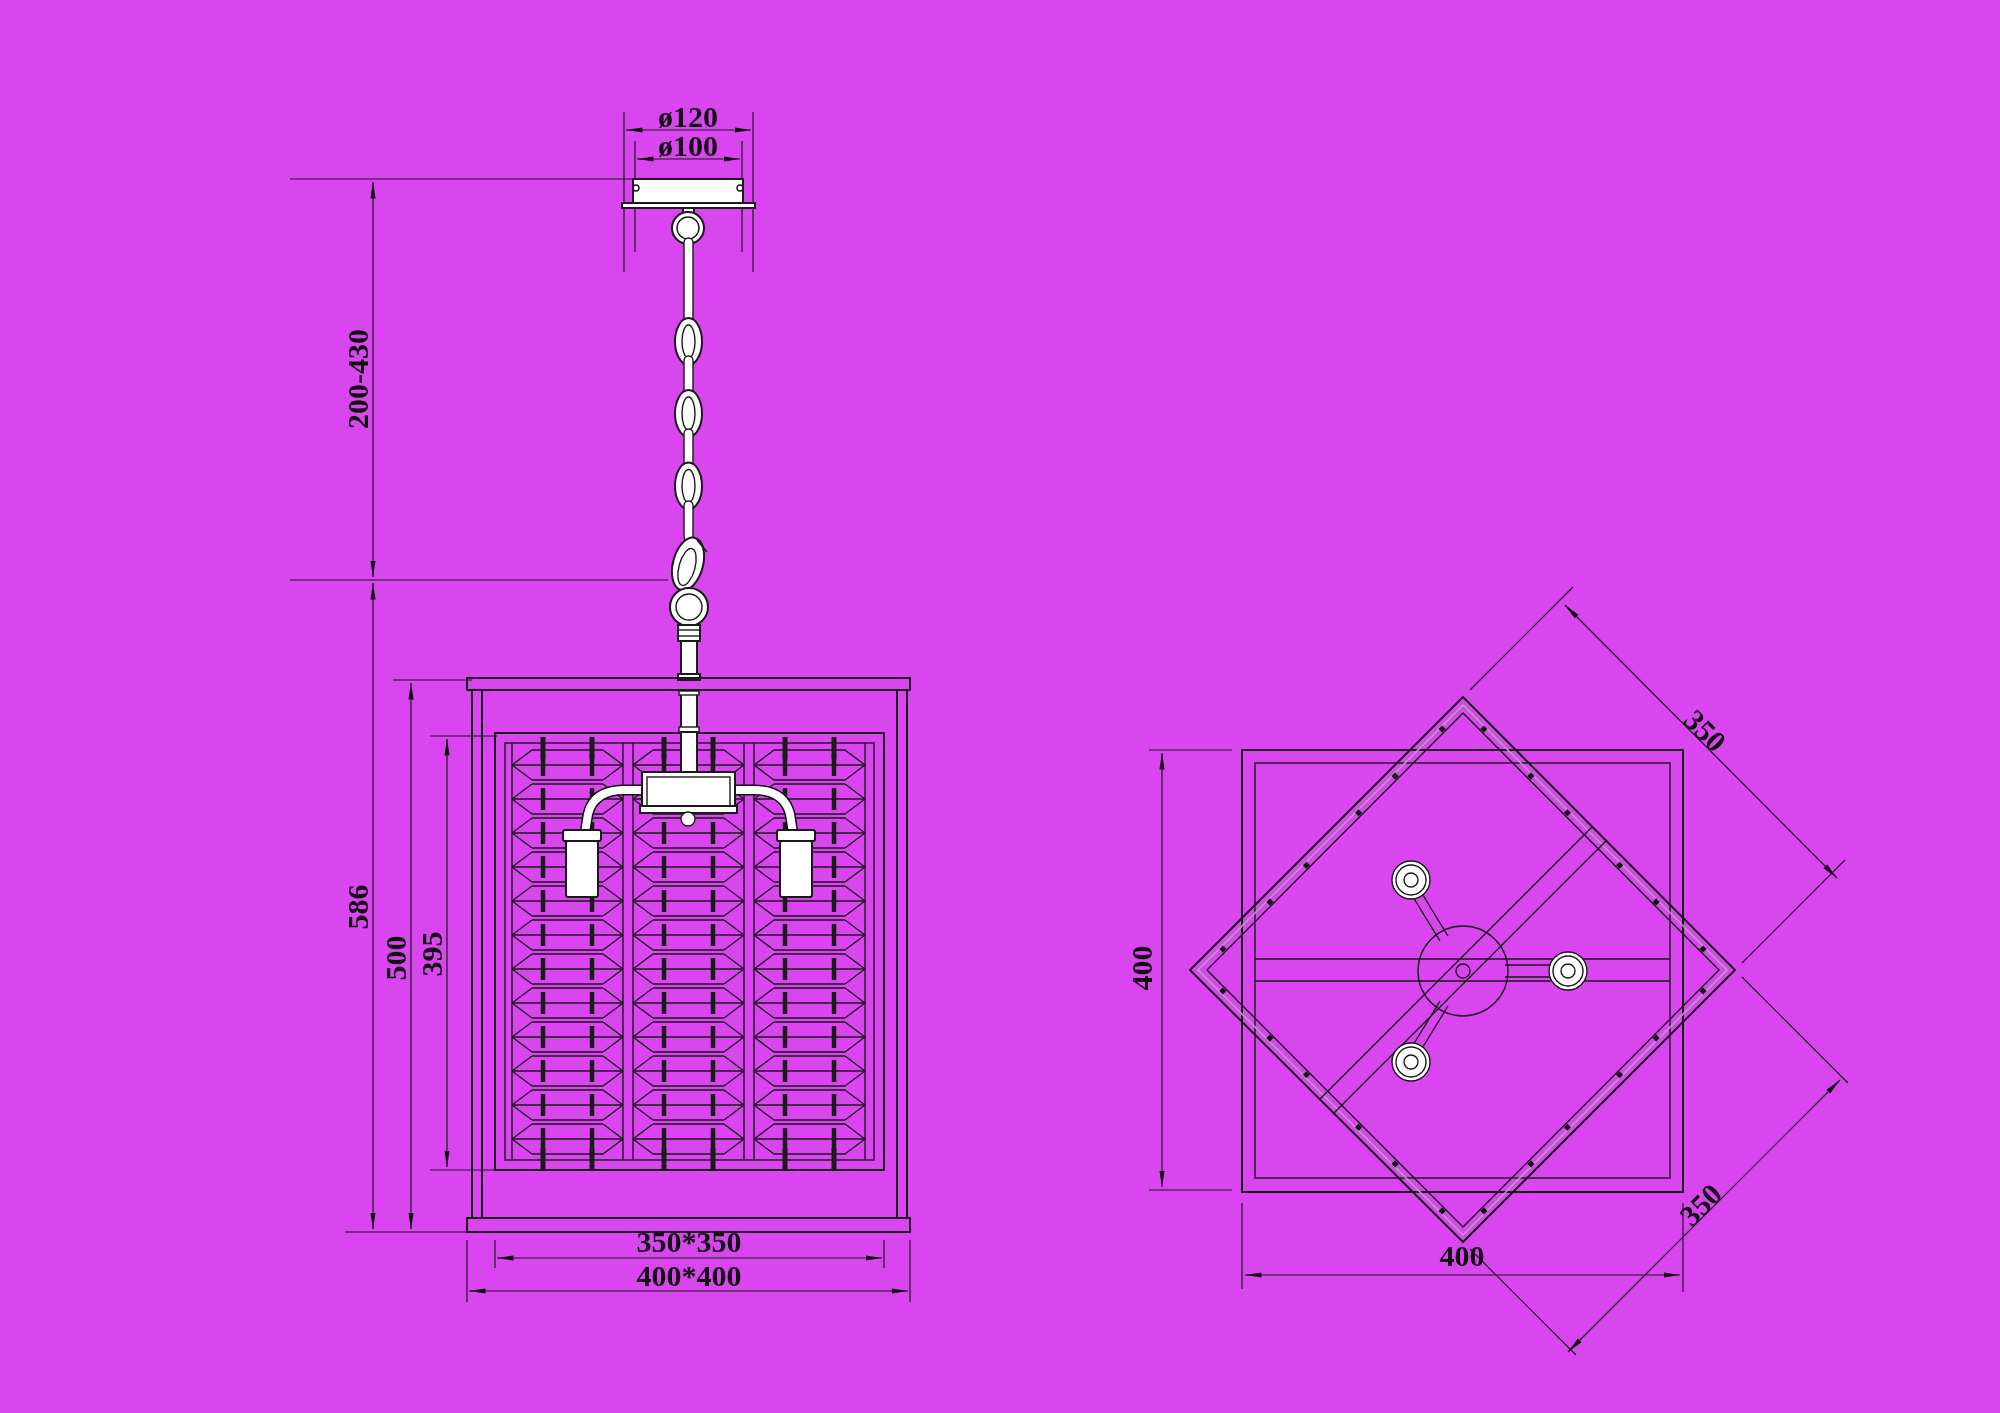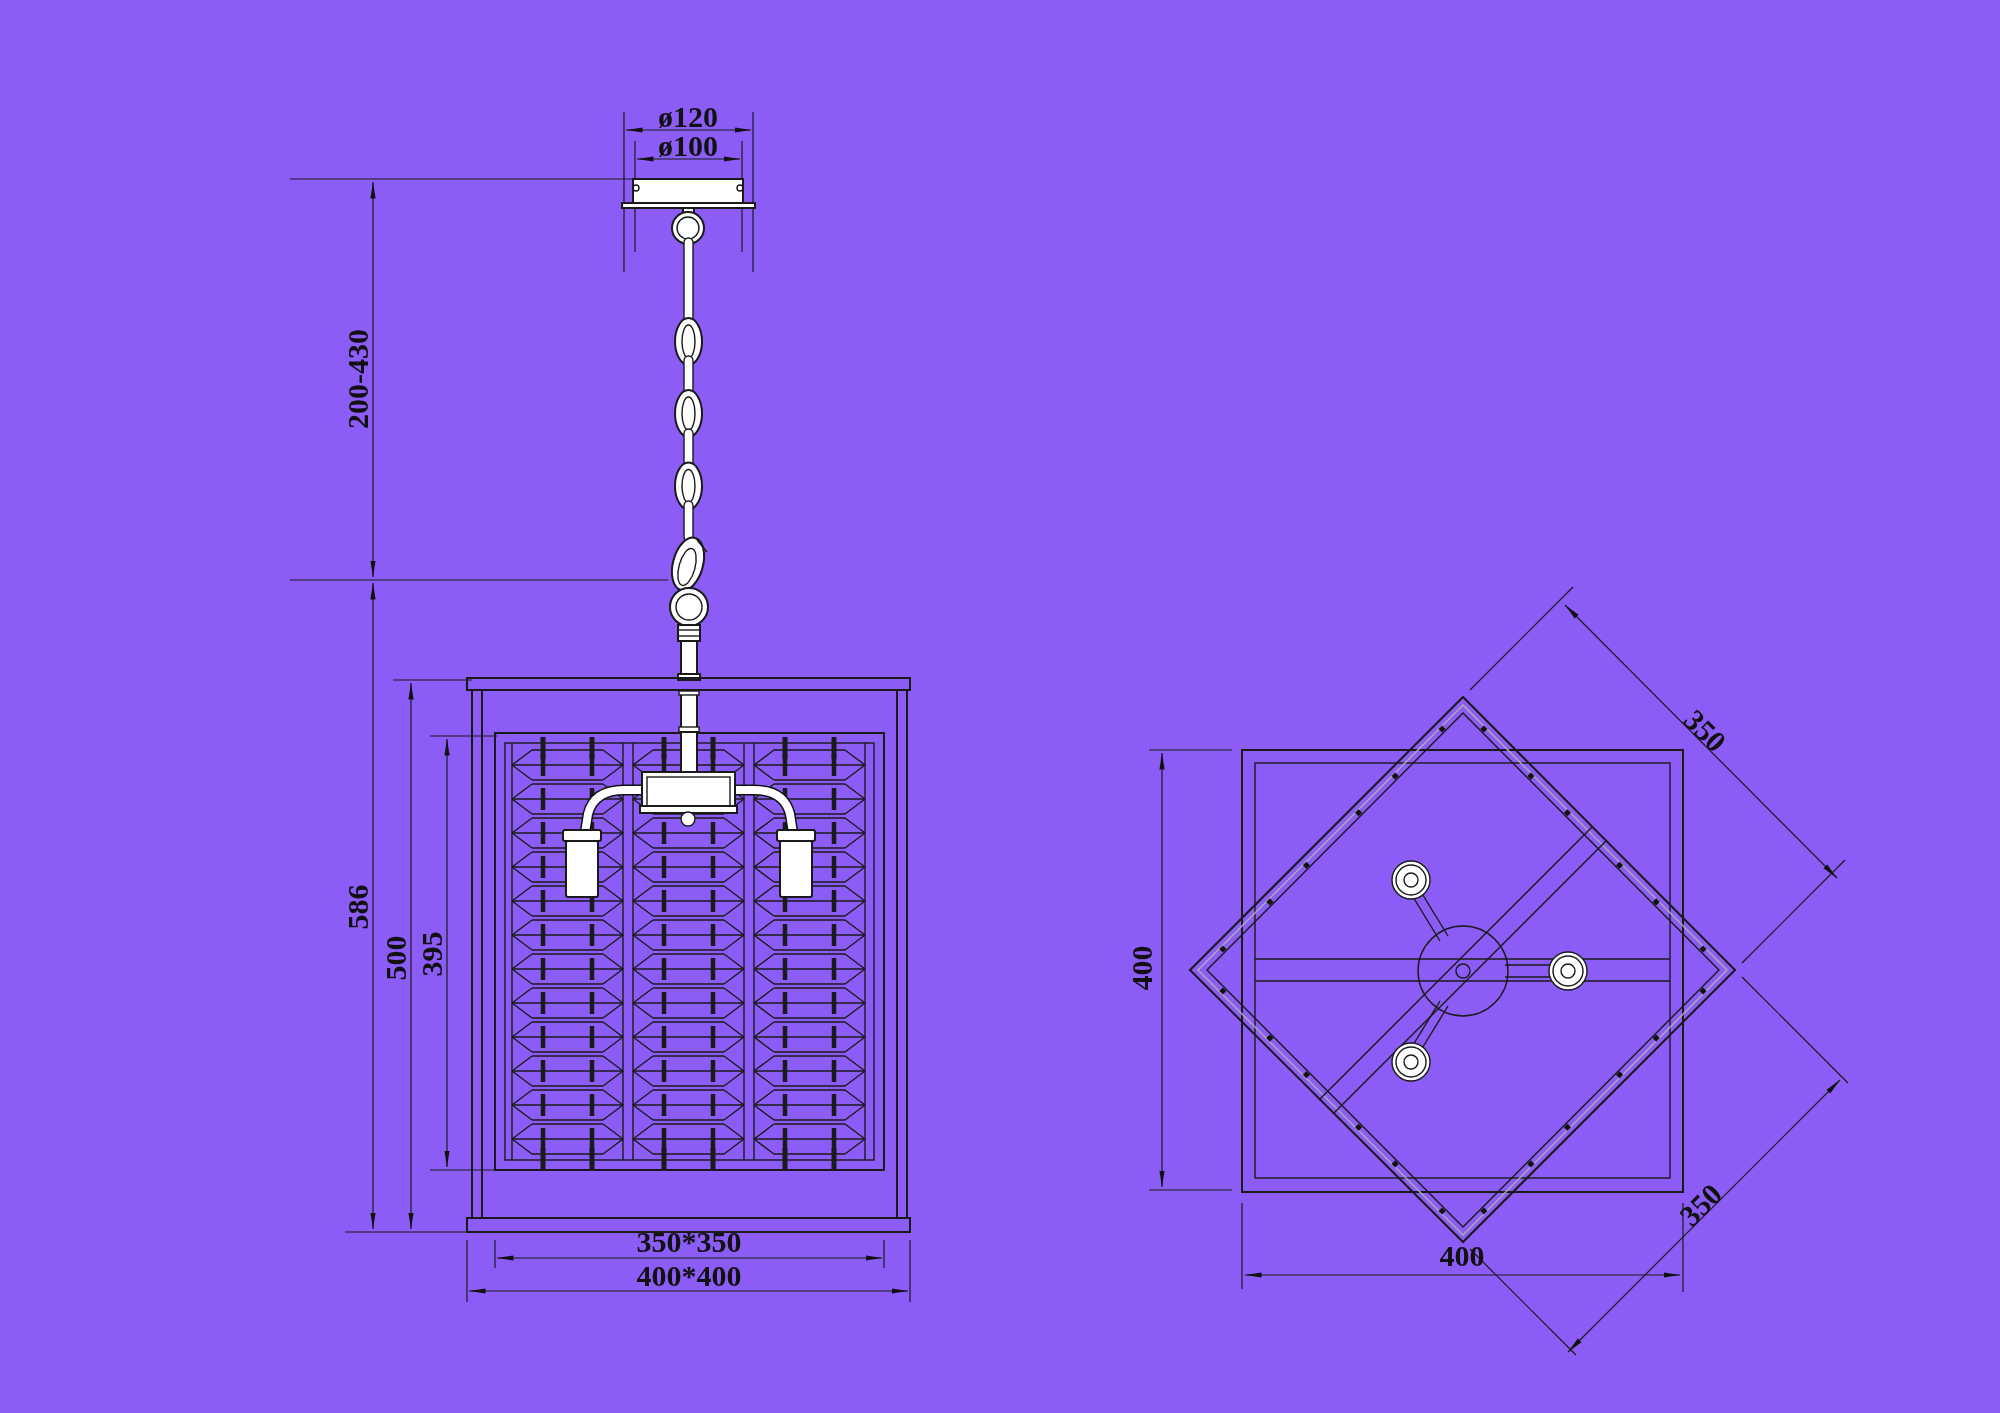--- a/index.html
+++ b/index.html
@@ -1,16 +1,16 @@
 <!DOCTYPE html>
 <html><head>
 <meta charset="utf-8">
 <style>
   html,body{margin:0;padding:0;background:#e8e8e8;}
-  .canvas{width:2000px;height:1413px;background:#8b5cf6;position:relative;margin:0 auto;overflow:hidden;}
+  .canvas{width:2000px;height:1413px;background:#d946ef;position:relative;margin:0 auto;overflow:hidden;}
   svg{display:block;width:100%;height:100%;}
   .ln{stroke:#1a1a1a;stroke-width:2;fill:none;stroke-linecap:butt;}
   .tn{stroke:#1a1a1a;stroke-width:1.4;fill:none;}
   .dm{stroke:#1a1a1a;stroke-width:1.2;fill:none;}
   .wf{fill:#ffffff;stroke:#1a1a1a;stroke-width:2;}
   .wft{fill:#ffffff;stroke:#1a1a1a;stroke-width:1.4;}
   text{font-family:"Liberation Serif",serif;font-weight:bold;font-size:30px;fill:#111;}
   .gray{stroke:#aaaaaa;stroke-width:1.5;fill:none;}
 </style>
 </head>

